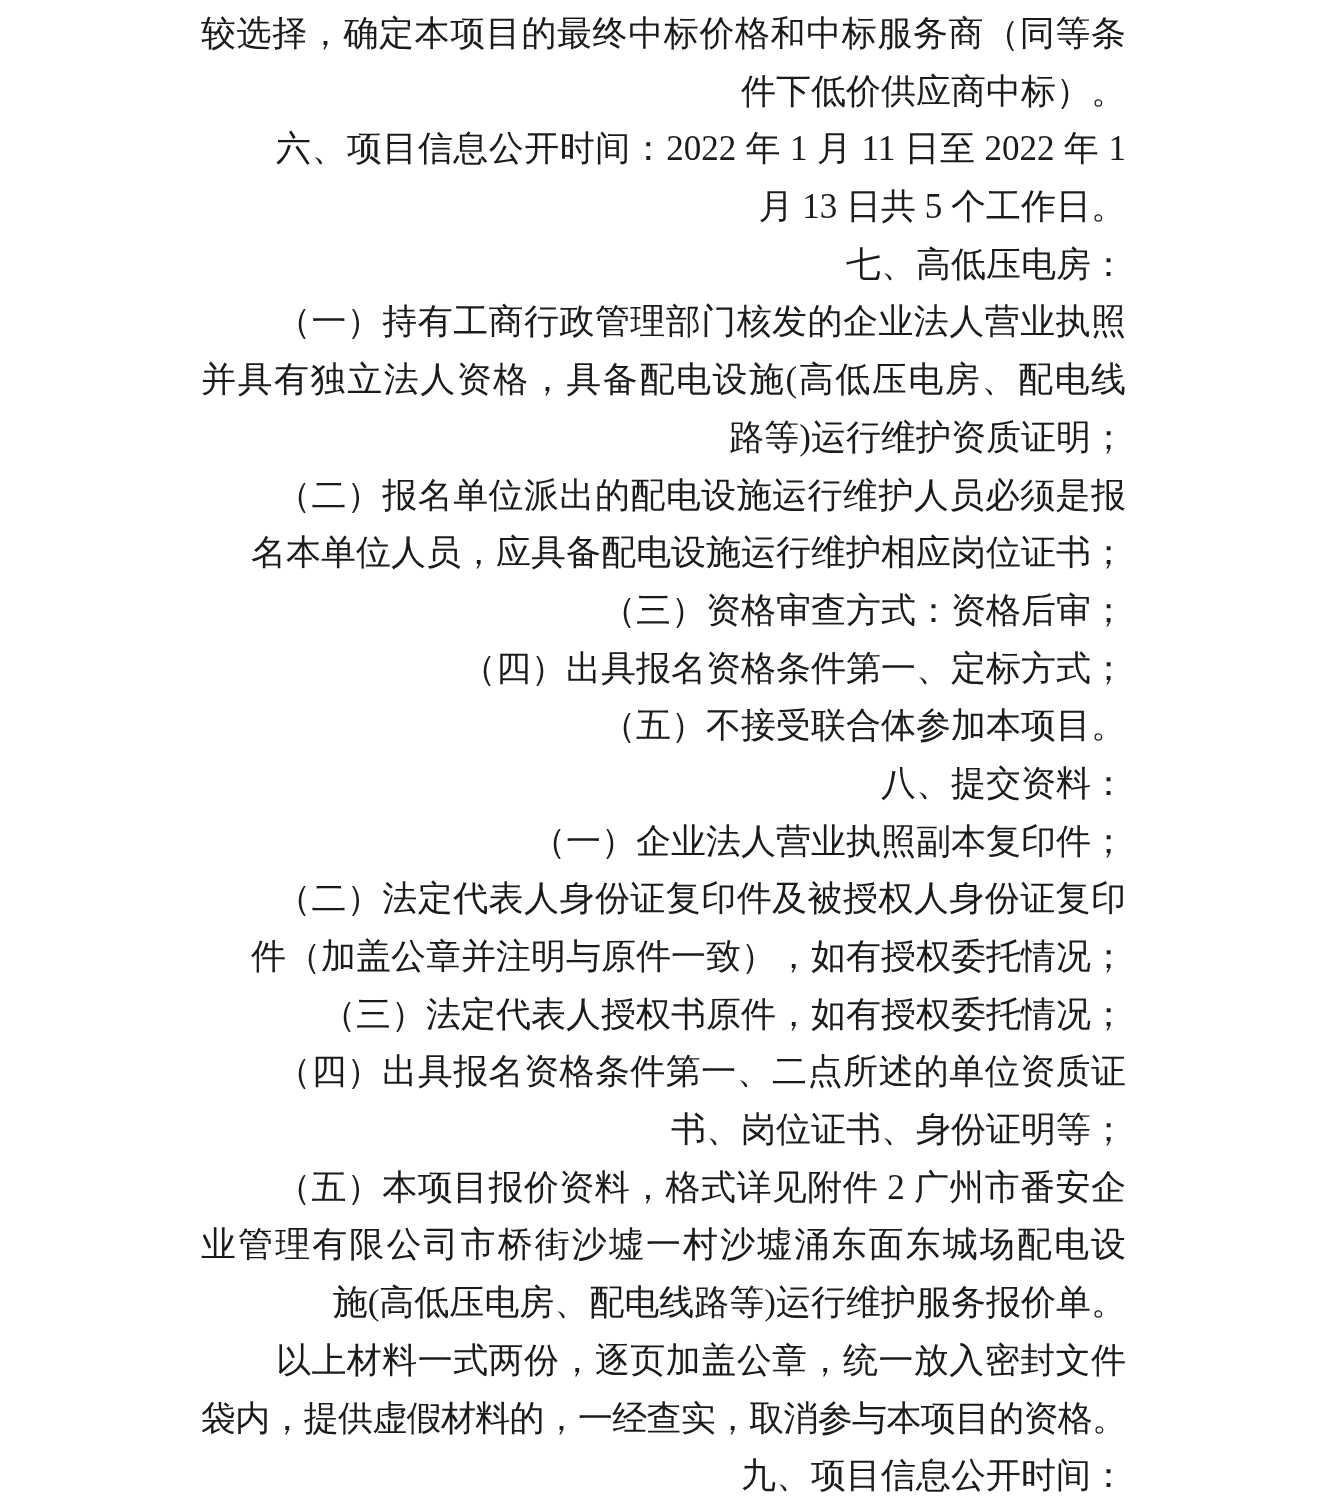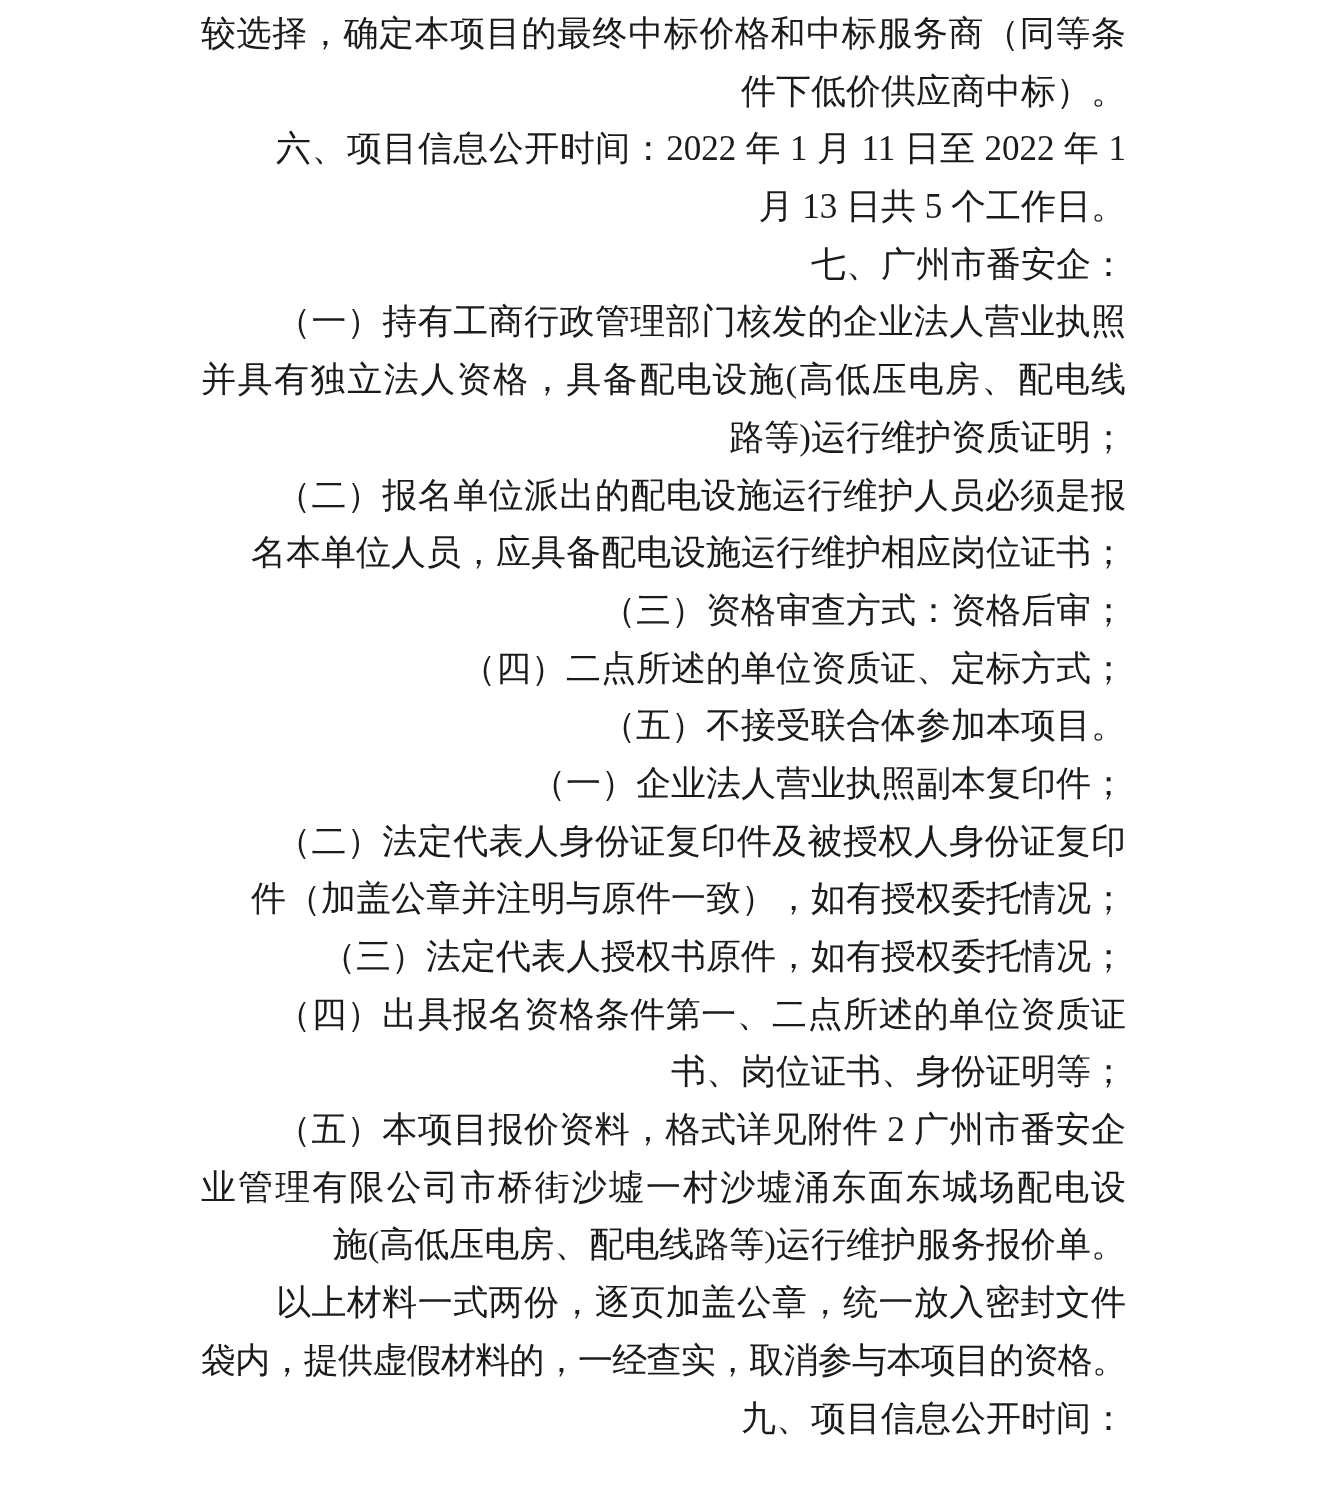--- a/index.html
+++ b/index.html
@@ -41,29 +41,30 @@
 </style>
 </head>
 <body>
 
 <div class="page" style="background: rgb(255, 255, 255); color: rgb(27, 27, 27);">
   <div class="doc-body">
       <div class="line justify">较选择，确定本项目的最终中标价格和中标服务商（同等条</div>
       <div class="line">件下低价供应商中标）。</div>
       <div class="line indent justify">六、项目信息公开时间：2022 年 1 月 11 日至 2022 年 1</div>
       <div class="line">月 13 日共 5 个工作日。</div>
-      <div class="line indent">七、广州市番安企：</div>
+      <div class="line indent">七、高低压电房：</div>
       <div class="line indent justify">（一）持有工商行政管理部门核发的企业法人营业执照</div>
       <div class="line justify">并具有独立法人资格，具备配电设施(高低压电房、配电线</div>
       <div class="line">路等)运行维护资质证明；</div>
       <div class="line indent justify">（二）报名单位派出的配电设施运行维护人员必须是报</div>
       <div class="line">名本单位人员，应具备配电设施运行维护相应岗位证书；</div>
       <div class="line indent">（三）资格审查方式：资格后审；</div>
-      <div class="line indent">（四）二点所述的单位资质证、定标方式；</div>
+      <div class="line indent">（四）出具报名资格条件第一、定标方式；</div>
       <div class="line indent">（五）不接受联合体参加本项目。</div>
+      <div class="line indent">八、提交资料：</div>
       <div class="line indent">（一）企业法人营业执照副本复印件；</div>
       <div class="line indent justify">（二）法定代表人身份证复印件及被授权人身份证复印</div>
       <div class="line">件（加盖公章并注明与原件一致），如有授权委托情况；</div>
       <div class="line indent">（三）法定代表人授权书原件，如有授权委托情况；</div>
       <div class="line indent justify">（四）出具报名资格条件第一、二点所述的单位资质证</div>
       <div class="line">书、岗位证书、身份证明等；</div>
       <div class="line indent justify">（五）本项目报价资料，格式详见附件 2 广州市番安企</div>
       <div class="line justify">业管理有限公司市桥街沙墟一村沙墟涌东面东城场配电设</div>
       <div class="line">施(高低压电房、配电线路等)运行维护服务报价单。</div>
       <div class="line indent justify">以上材料一式两份，逐页加盖公章，统一放入密封文件</div>

